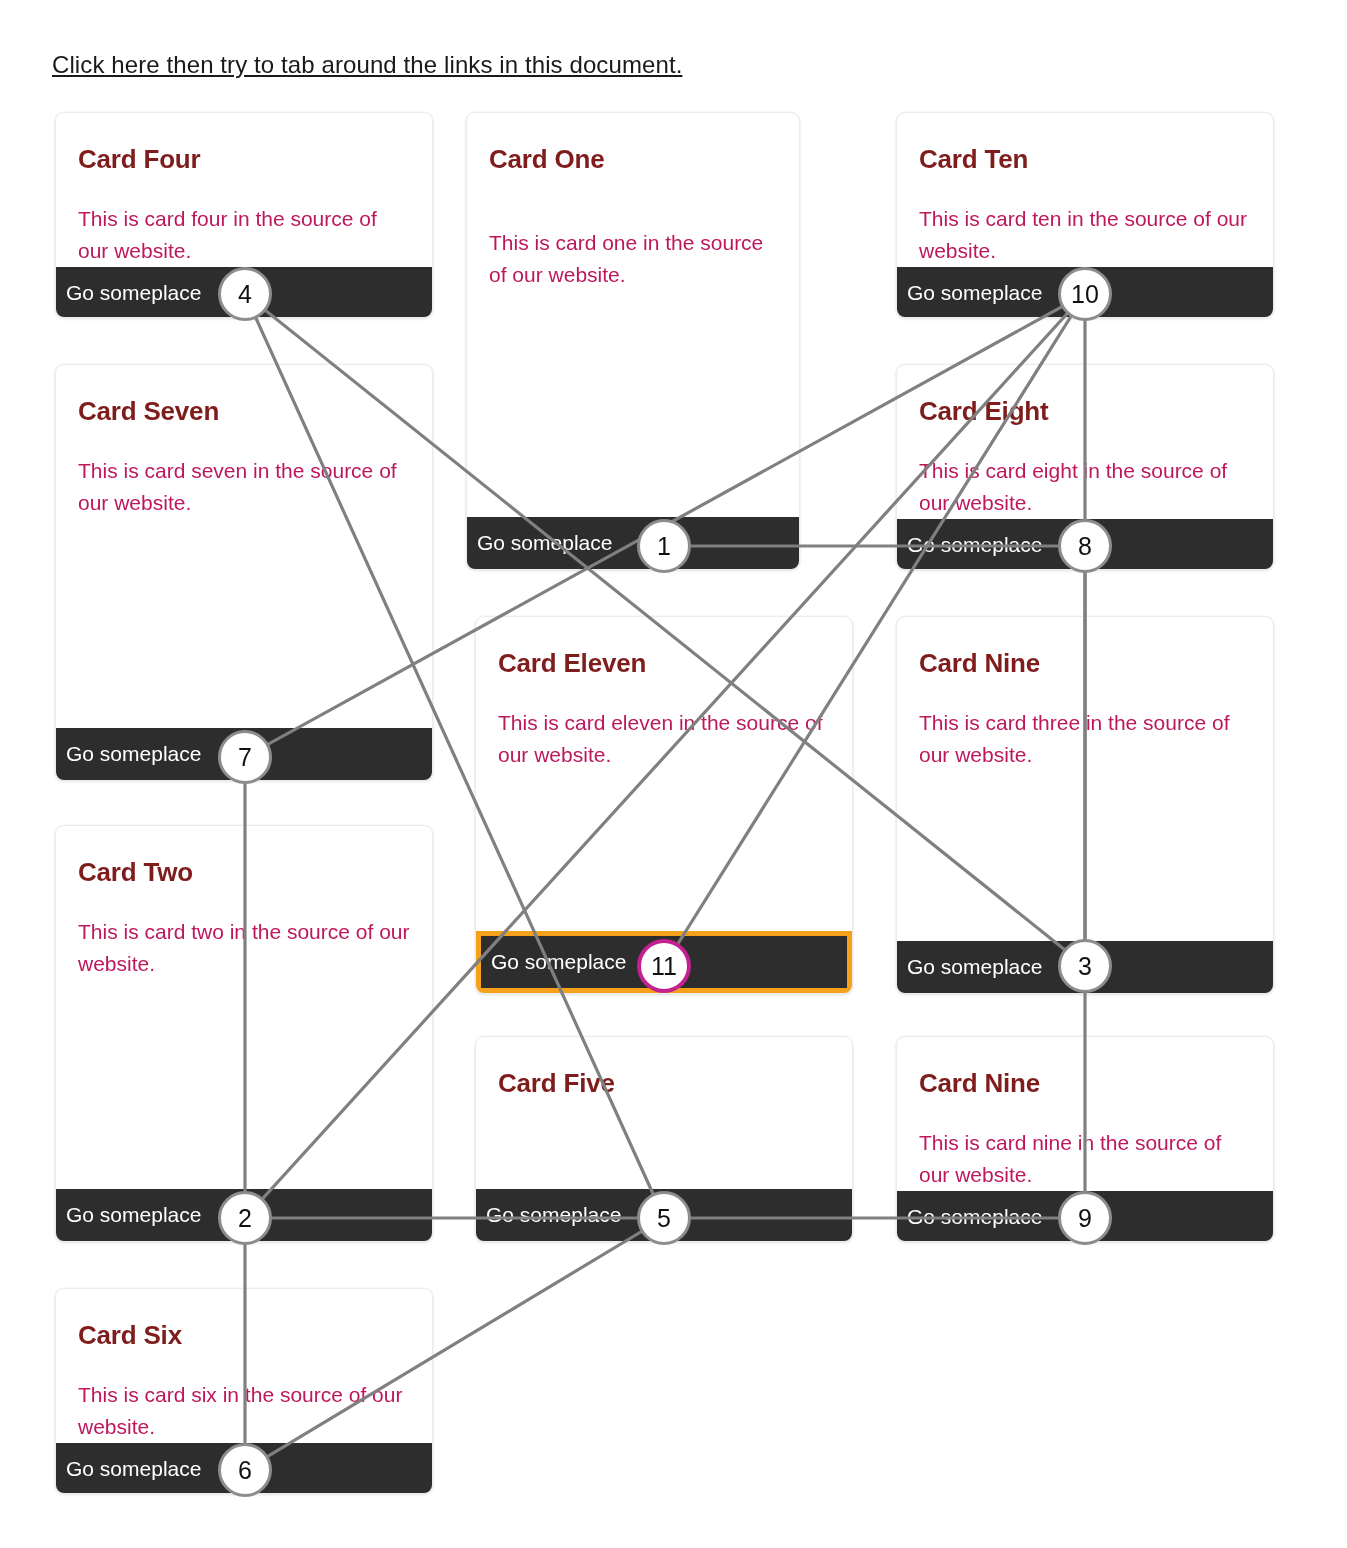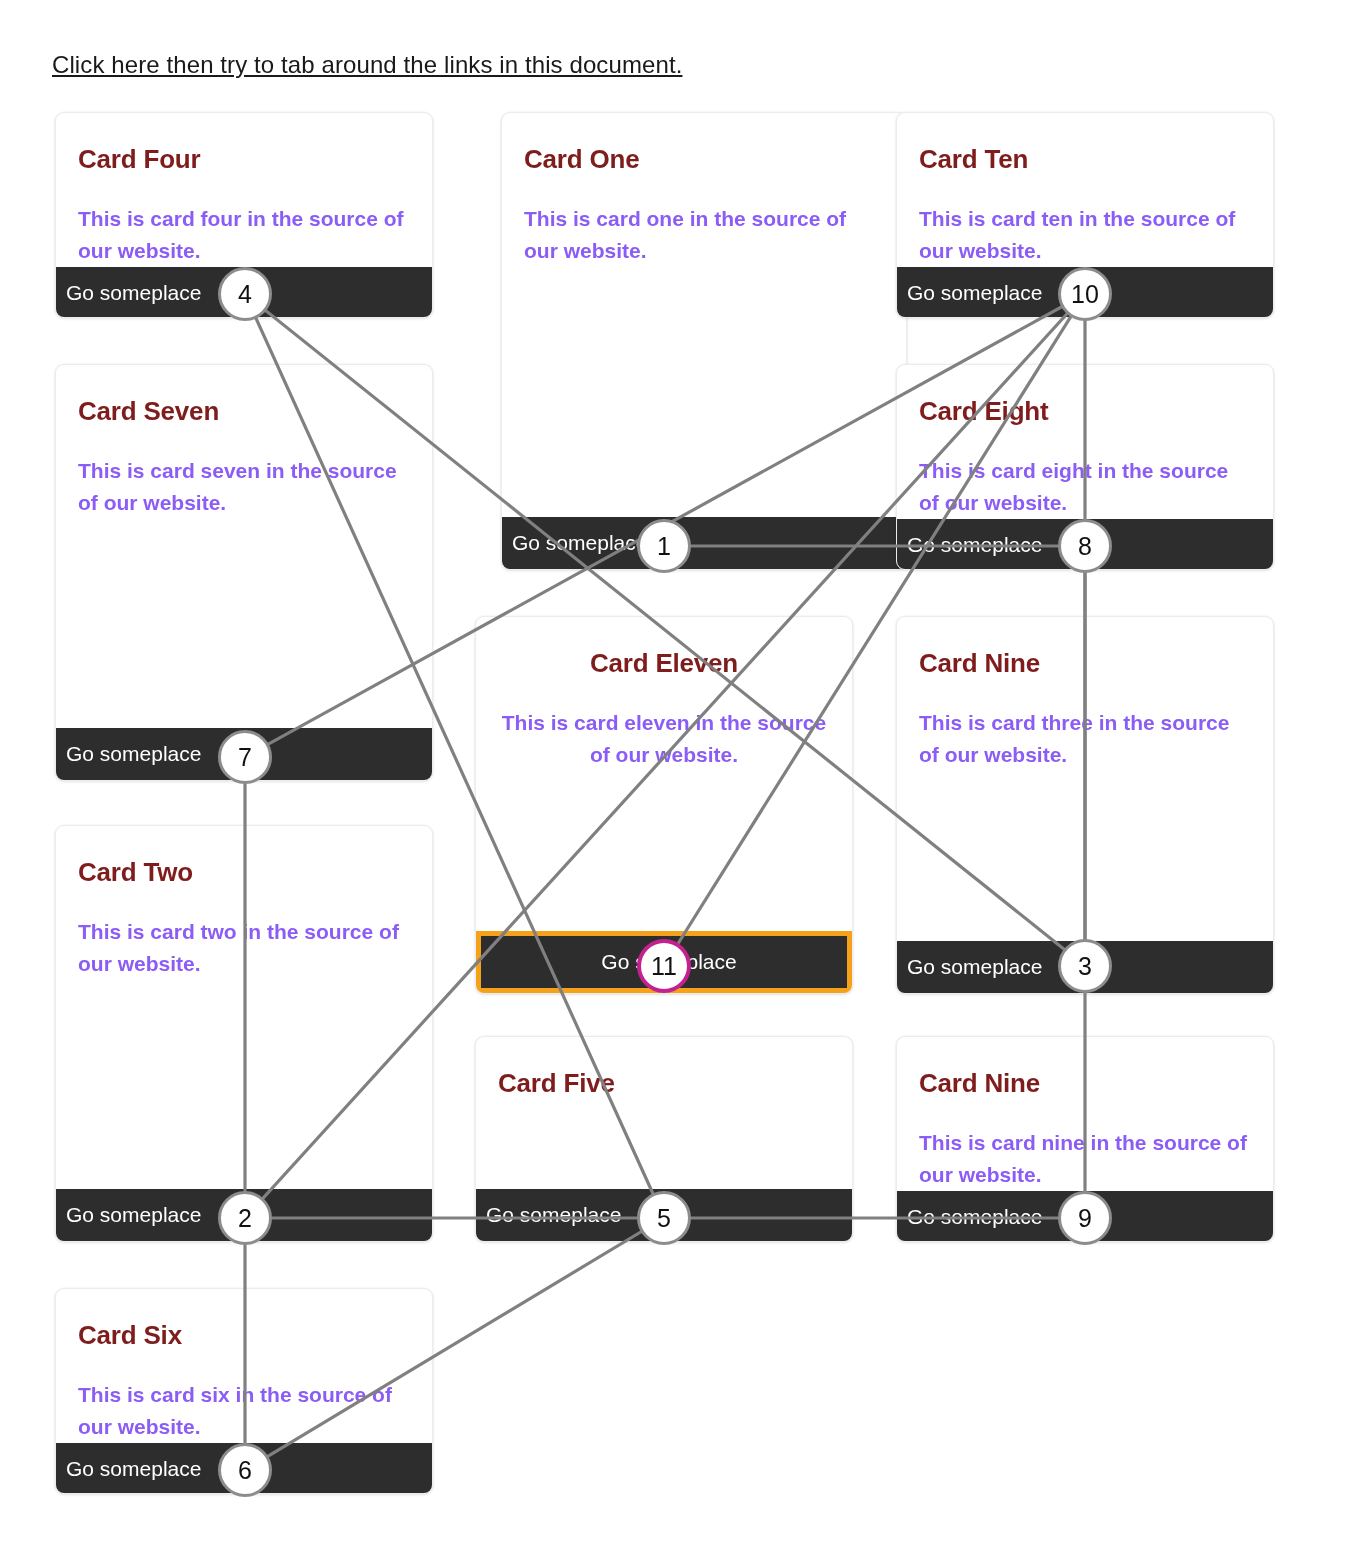--- a/index.html
+++ b/index.html
@@ -53,24 +53,23 @@
     font-weight: bold;
     color: #7f1d1d;
     margin: 26px 22px 0 22px;
     line-height: 40px;
     letter-spacing: -0.2px;
   }
 
   .card-text {
     font-size: 21px;
     line-height: 32px;
-    color: #8b5cf6;
+    color: #be185d;
     margin: 24px 22px 0 22px;
     flex: 1 1 auto;
-    font-weight: bold;
   }
 
   .card-link {
     background: #2d2d2d;
     color: #ffffff;
     font-size: 21px;
     line-height: 24px;
     padding: 14px 0 14px 10px;
     text-decoration: none;
     display: block;
@@ -140,27 +139,27 @@
     <div class="card-text">This is card two in the source of our website.</div>
     <a class="card-link" href="#">Go someplace</a>
   </div>
 
   <div class="card" style="left:55px; top:1288px; width:378px; height:206px;">
     <div class="card-title">Card Six</div>
     <div class="card-text">This is card six in the source of our website.</div>
     <a class="card-link" href="#">Go someplace</a>
   </div>
 
-  <div class="card" style="left:501px; top:112px; width:406px; height:458px;">
+  <div class="card" style="left:466px; top:112px; width:334px; height:458px;gap:24px;">
     <div class="card-title">Card One</div>
     <div class="card-text">This is card one in the source of our website.</div>
     <a class="card-link" href="#">Go someplace</a>
   </div>
 
-  <div class="card focused" style="left:475px; top:616px; width:378px; height:378px;text-align:center;">
+  <div class="card focused" style="left:475px; top:616px; width:378px; height:378px;">
     <div class="card-title">Card Eleven</div>
     <div class="card-text">This is card eleven in the source of our website.</div>
     <a class="card-link" href="#">Go someplace</a>
   </div>
 
   <div class="card" style="left:475px; top:1036px; width:378px; height:206px;">
     <div class="card-title">Card Five</div>
     <a class="card-link" href="#">Go someplace</a>
   </div>
 

